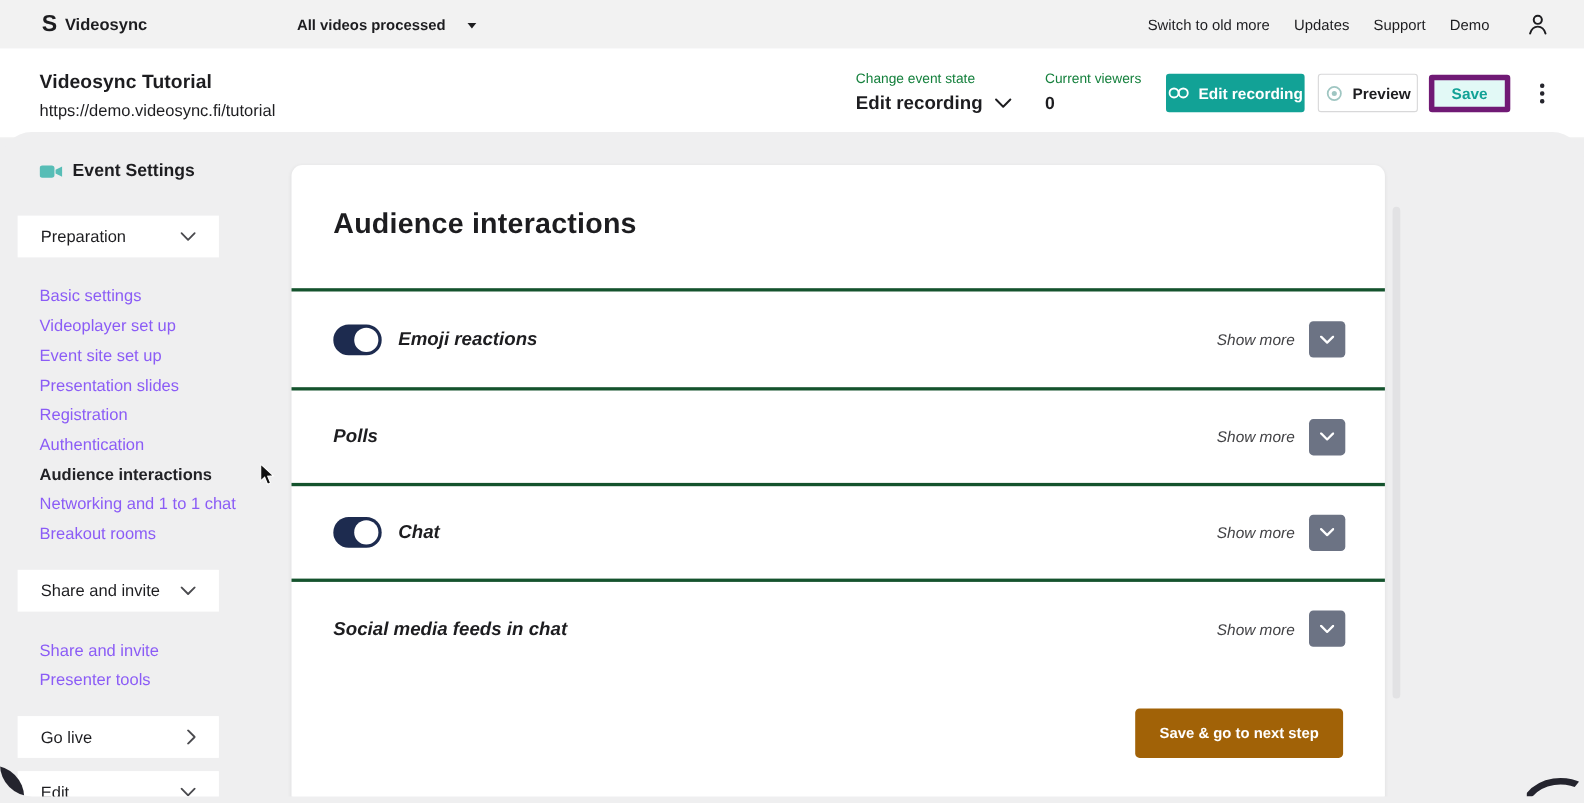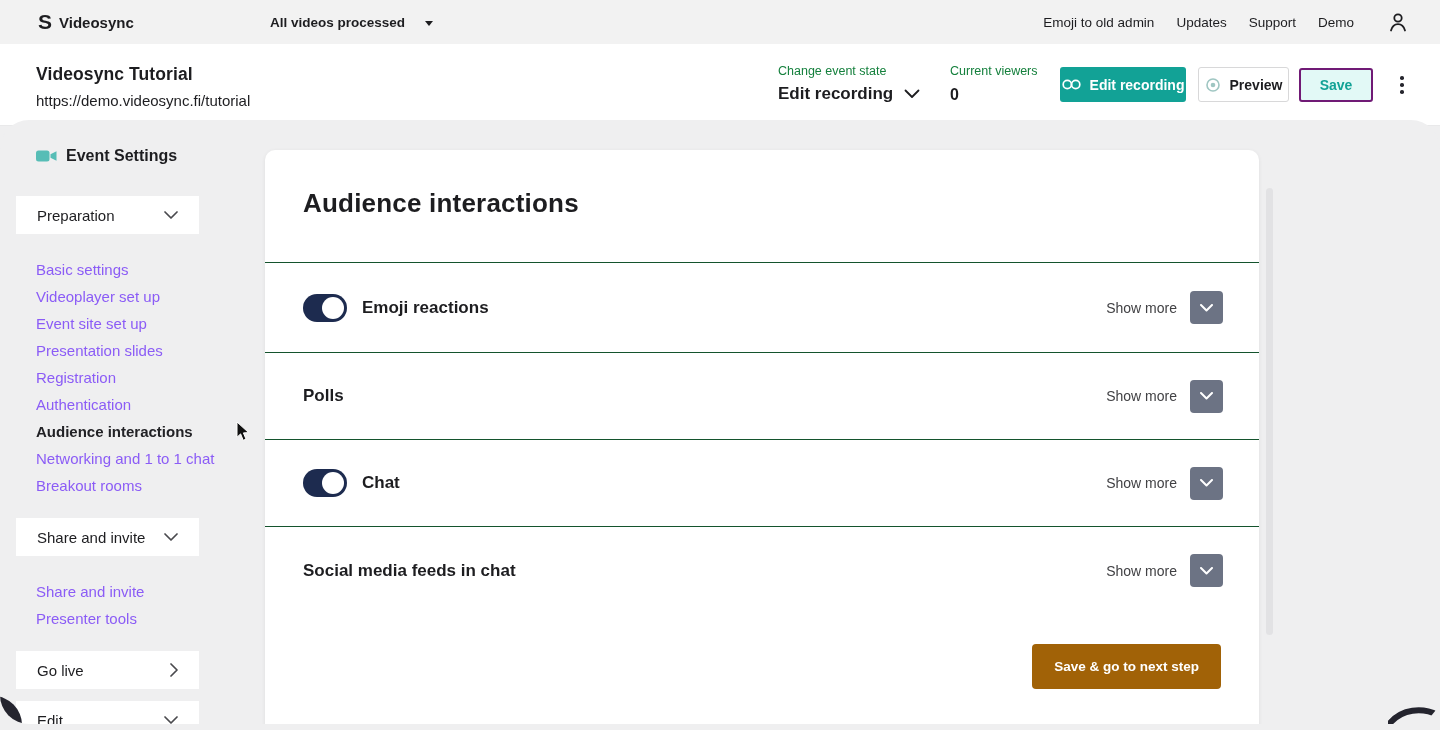--- a/index.html
+++ b/index.html
@@ -30,21 +30,21 @@
   .state-block { position:absolute; left:778px; top:20px; }
   .small-label { font-size:12.5px; color:#15803d; font-weight:400; }
   .state-value { display:flex; align-items:center; gap:11px; margin-top:6px; font-size:17px; font-weight:700; cursor:pointer; }
   .viewers-block { position:absolute; left:950px; top:20px; }
   .viewers-count { font-size:16px; font-weight:700; margin-top:8px; }
   .btn { display:flex; align-items:center; justify-content:center; gap:9px; border-radius:3px; cursor:pointer;
          font-size:14px; border:none; font-family:inherit; }
   .btn-editrec { position:absolute; left:1060px; top:23px; width:126px; height:35px; background:#12a296; color:#fff; font-weight:600; }
   .btn-preview { position:absolute; left:1198px; top:23px; width:91px; height:35px; background:#fff; border:1px solid #d8d8d9;
                  color:#1d1d20; font-weight:600; }
-  .btn-save { position:absolute; left:1299px; top:24px; width:74px; height:34px; background:#e2f9f6; border:2px solid #701a75;
+  .btn-save { position:absolute; left:1299px; top:24px; width:74px; height:34px; background:#e2f9f6; border:5px solid #701a75;
               color:#12a296; font-weight:700; }
   .kebab { position:absolute; left:1392px; top:24px; width:20px; height:34px; display:flex; flex-direction:column;
            align-items:center; justify-content:center; gap:3.5px; cursor:pointer; }
   .kebab i { width:3.5px; height:3.5px; border-radius:50%; background:#26262e; }
 
   
   .body { position:absolute; top:120px; left:0; width:100%; height:604px; background:#efeff0; overflow:hidden;border-radius:29px; }
 
   
   .sb-head { position:absolute; left:36px; top:27px; display:flex; align-items:center; gap:9px; }
@@ -59,22 +59,22 @@
   .sb-list { position:absolute; left:36px; list-style:none; }
   .list-prep { top:136px; }
   .list-share { top:458px; }
   .sb-list li { height:27px; line-height:27px; font-size:15px; color:#8b5cf6; cursor:pointer; white-space:nowrap; }
   .sb-list li.active { font-weight:700; color:#222226; }
 
   
   .card { position:absolute; left:265px; top:30px; width:994px; height:592px; background:#fff; border-radius:10px;
           box-shadow:0 1px 4px rgba(0,0,0,.07); }
   .card-heading { position:absolute; left:38px; top:38px; font-size:26px; font-weight:700; letter-spacing:.2px; }
-  .row { position:absolute; left:0; width:100%; border-top:1px solid #14532d; display:flex; align-items:center;
-         justify-content:space-between; padding:0 36px 0 38px; }
+  .row { position:absolute; left:0; width:100%; border-top:3px solid #14532d; display:flex; align-items:center;
+         justify-content:space-between; padding:0 36px 0 38px;font-style:italic; }
   .row-1 { top:112px; height:90px; }
   .row-2 { top:202px; height:87px; }
   .row-3 { top:289px; height:87px; }
   .row-4 { top:376px; height:88px; }
   .row-left { display:flex; align-items:center; gap:15px; }
   .row-label { font-size:17px; font-weight:700; }
   .toggle { width:44px; height:28px; border-radius:14px; background:#1d2b4f; position:relative; cursor:pointer; flex:0 0 auto; }
   .toggle .knob { position:absolute; right:3px; top:3px; width:22px; height:22px; border-radius:50%; background:#fff; }
   .row-right { display:flex; align-items:center; gap:13px; }
   .show-more { font-size:14px; color:#414144; cursor:pointer; }
@@ -101,21 +101,21 @@
   <header class="topbar">
     <div class="logo">
       <span class="logo-mark">S</span>
       <span class="logo-text">Videosync</span>
     </div>
     <div class="processed">
       <span>All videos processed</span>
       <span class="tri-down"></span>
     </div>
     <nav class="top-links">
-      <span>Emoji to old admin</span>
+      <span>Switch to old more</span>
       <span>Updates</span>
       <span>Support</span>
       <span>Demo</span>
     </nav>
     <div class="user-btn">
       <svg width="24" height="24" viewBox="0 0 24 24" fill="none" stroke="#1d1d20" stroke-width="1.8">
         <circle cx="12" cy="8" r="3.7"></circle>
         <path d="M5 20.5 C6.2 16.2 9 14.2 12 14.2 S17.8 16.2 19 20.5" stroke-linecap="round"></path>
       </svg>
     </div>

